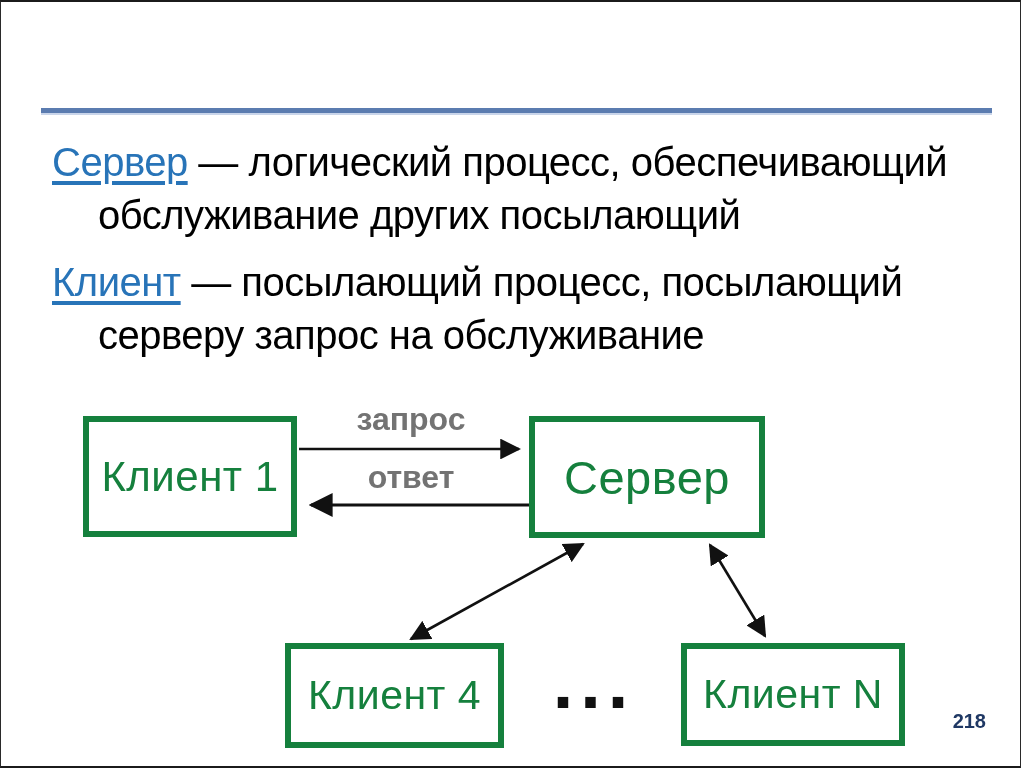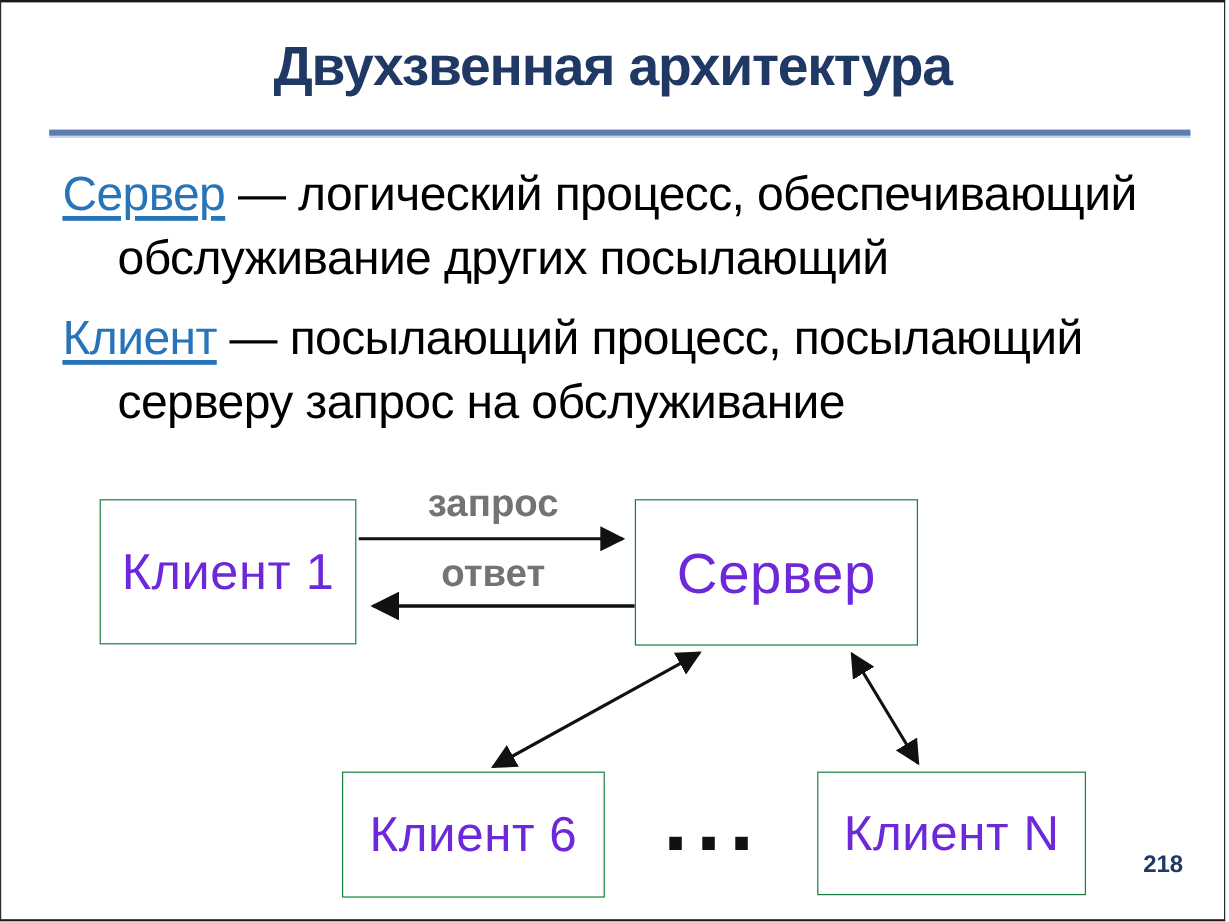--- a/index.html
+++ b/index.html
@@ -56,26 +56,26 @@
     text-indent: -46px;
   }
   a.term {
     color: #2874B8;
     text-decoration: underline;
     text-underline-offset: 5px;
     cursor: pointer;
   }
   .dbox {
     position: absolute;
-    border: 1px solid #15803d;
+    border: 6px solid #15803d;
     background: #ffffff;
     display: flex;
     align-items: center;
     justify-content: center;
-    color: #6d28d9;
+    color: #15803d;
     box-sizing: border-box;
     letter-spacing: 0.5px;
   }
   .box-client1 { left: 82px;  top: 414px; width: 214px; height: 121px; font-size: 42px; }
   .box-server  { left: 528px; top: 414px; width: 236px; height: 122px; font-size: 47px; }
   .box-client2 { left: 284px; top: 641px; width: 219px; height: 105px; font-size: 41px; }
   .box-clientN { left: 680px; top: 641px; width: 224px; height: 103px; font-size: 41px; }
   .arrow-label {
     position: absolute;
     font-weight: bold;
@@ -115,21 +115,20 @@
     width: 1024px;
     height: 768px;
     pointer-events: none;
   }
 </style>
 </head>
 <body>
 
 <div class="slide">
 
-  <div class="title">Двухзвенная архитектура</div>
 
   <div class="rule"></div>
 
   <div class="body-text">
     <p><a class="term">Сервер</a><span> — логический процесс, обеспечивающий</span><br><span>обслуживание других посылающий</span></p>
     <p><a class="term">Клиент</a><span> — посылающий процесс, посылающий</span><br><span>серверу запрос на обслуживание</span></p>
   </div>
 
   <svg class="arrows" viewBox="0 0 1024 768" xmlns="http://www.w3.org/2000/svg">
     <defs>
@@ -143,21 +142,21 @@
     <line x1="709" y1="543" x2="764" y2="634" stroke="#111111" stroke-width="2.6" marker-start="url(#ah)" marker-end="url(#ah)"></line>
   </svg>
 
   <div class="dbox box-client1">
     <span>Клиент 1</span>
   </div>
   <div class="dbox box-server">
     <span>Сервер</span>
   </div>
   <div class="dbox box-client2">
-    <span>Клиент 6</span>
+    <span>Клиент 4</span>
   </div>
   <div class="dbox box-clientN">
     <span>Клиент N</span>
   </div>
 
   <div class="arrow-label label-request">запрос</div>
   <div class="arrow-label label-response">ответ</div>
 
   <div class="ellipsis">...</div>
 

